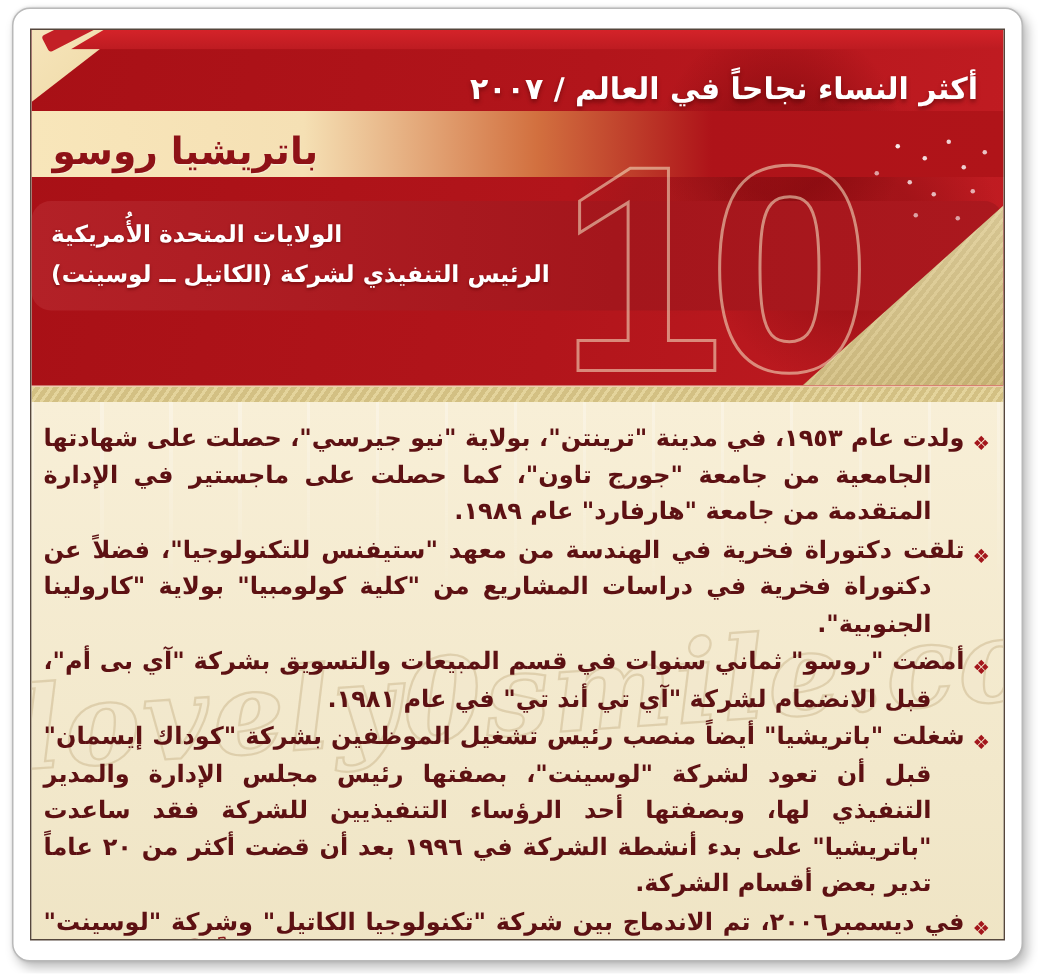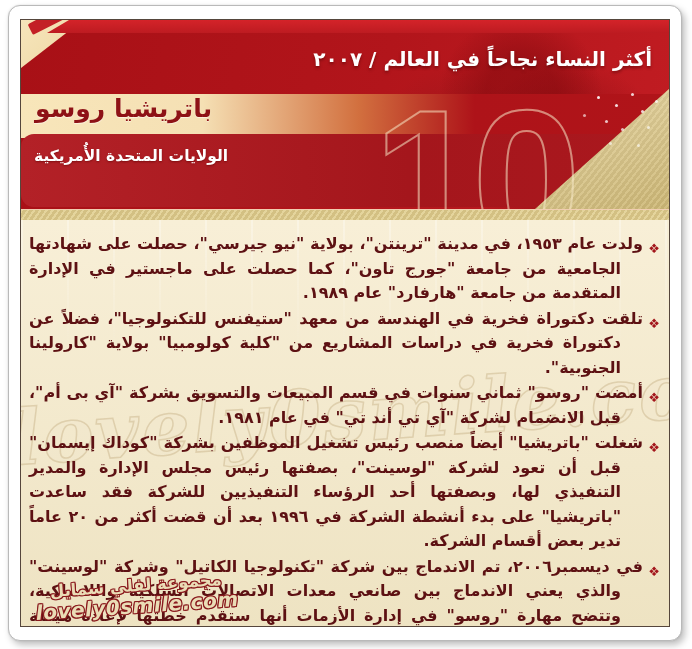--- a/index.html
+++ b/index.html
@@ -13,21 +13,21 @@
     box-shadow:3px 4px 7px rgba(0,0,0,.25),0 0 2px rgba(0,0,0,.12);
     box-sizing:border-box;padding:13px 11px;
   }
   .frame{
     width:100%;height:100%;position:relative;overflow:hidden;box-sizing:border-box;
     border:1px solid #55463c;
     background:linear-gradient(180deg,#f7edd4,#ecdfbd);
   }
   
   .header{
-    position:relative;height:189px;overflow:hidden;
+    position:relative;height:237px;overflow:hidden;
     background:linear-gradient(100deg,#a81016 0%,#b2151b 55%,#c11c22 100%);
   }
   .corner{
     position:absolute;top:0;left:0;width:62px;height:48px;z-index:0;
     background:linear-gradient(135deg,#f6e5bb,#eed8a4);
     clip-path:polygon(0 0,100% 0,0 100%);
   }
   .topbar{
     position:absolute;top:0;left:0;right:0;height:13px;z-index:0;
     background:linear-gradient(180deg,#d42329,#bd1b21);
@@ -47,23 +47,23 @@
   .title-row{
     position:absolute;top:0;left:0;right:0;height:70px;z-index:1;
     display:flex;align-items:center;justify-content:flex-end;
     padding:8px 17px 0 0;box-sizing:border-box;
   }
   .title-row .t{
     direction:rtl;color:#fff;font-weight:bold;font-size:20px;
     text-shadow:0 2px 3px rgba(60,0,0,.45);
   }
   .name-strip{
-    position:absolute;top:74px;left:0;right:0;height:44px;z-index:1;
+    position:absolute;top:54px;left:0;right:0;height:44px;z-index:1;
     background:linear-gradient(90deg,#f8e6ba 0%,#f5e0b4 28%,#d2703f 52%,#ae1319 70%,#b01419 100%);
-    display:flex;align-items:flex-start;
+    display:flex;align-items:flex-end;
   }
   .name-strip .n{
     direction:rtl;font-size:25px;font-weight:bold;color:#8e1216;
     padding:0 0 3px 14px;text-shadow:0 1px 1px rgba(255,255,255,.55);
   }
   .info-strip{
     position:absolute;top:114px;left:0;right:0;height:73px;z-index:1;
     background:linear-gradient(90deg,#b32127 0%,#a4161c 60%,#ab181e 100%);
     padding:9px 0 4px 13px;box-sizing:border-box;border-radius:13px;
   }
@@ -151,20 +151,21 @@
       <div class="title-row">
         <span class="t">أكثر النساء نجاحاً في العالم  / ٢٠٠٧</span>
       </div>
 
       <div class="name-strip">
         <span class="n">باتريشيا روسو</span>
       </div>
 
       <div class="info-strip">
         <div class="info-line">الولايات المتحدة الأُمريكية</div>
+        <div class="info-line">الرئيس التنفيذي لشركة (الكاتيل ــ لوسينت)</div>
       </div>
 
       <div class="ribbon"></div>
       <div class="speckles"></div>
       <div class="rank">10</div>
     </div>
 
     <div class="band"></div>
 
     <div class="bodyarea">

